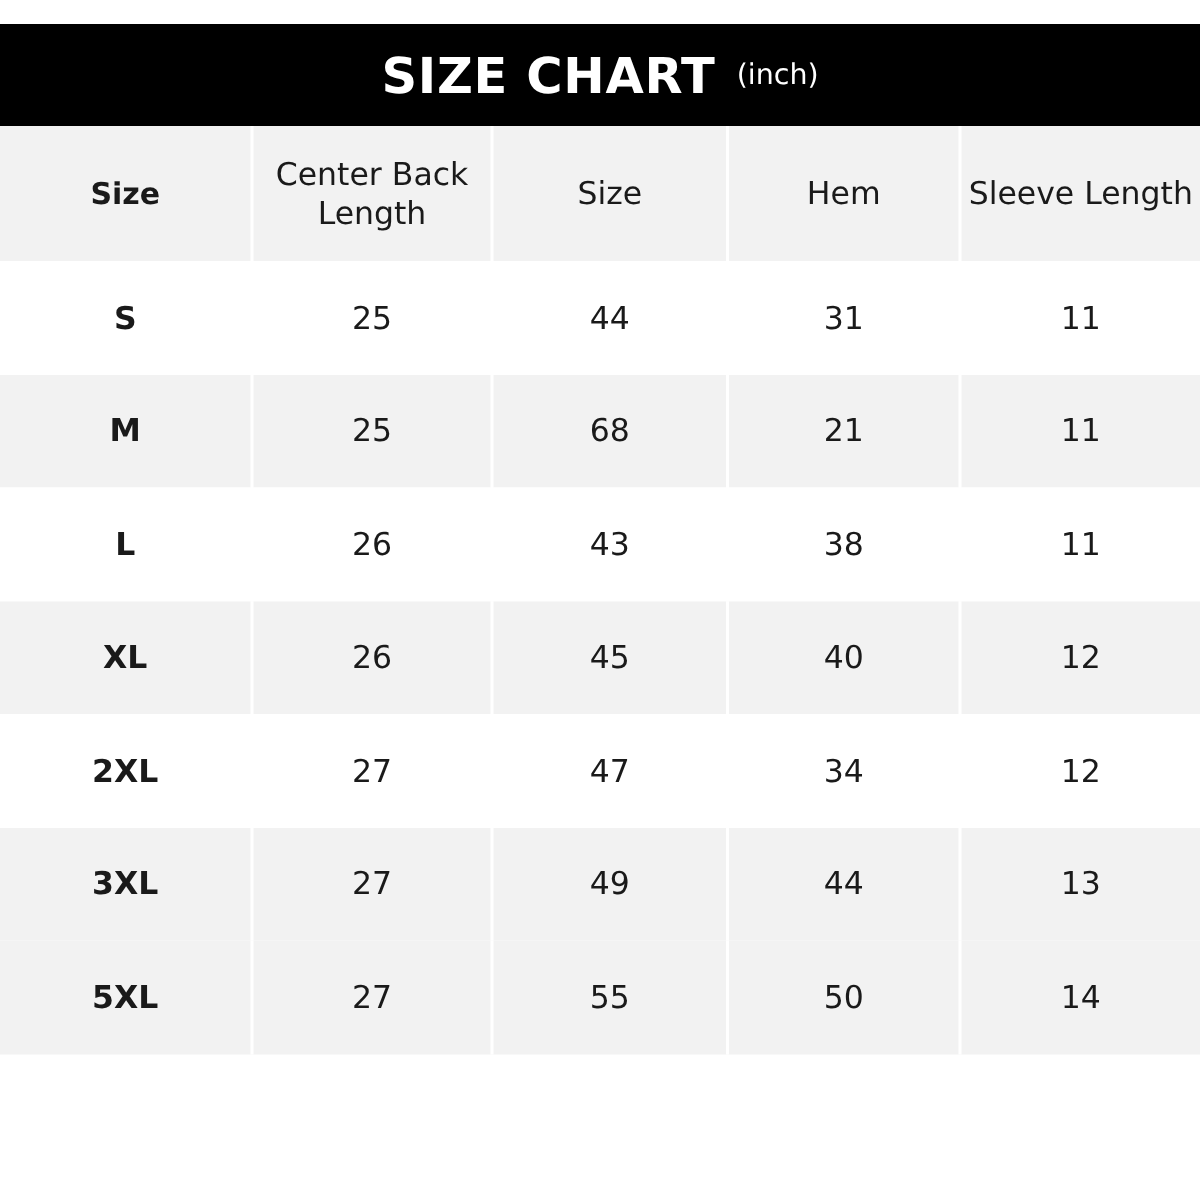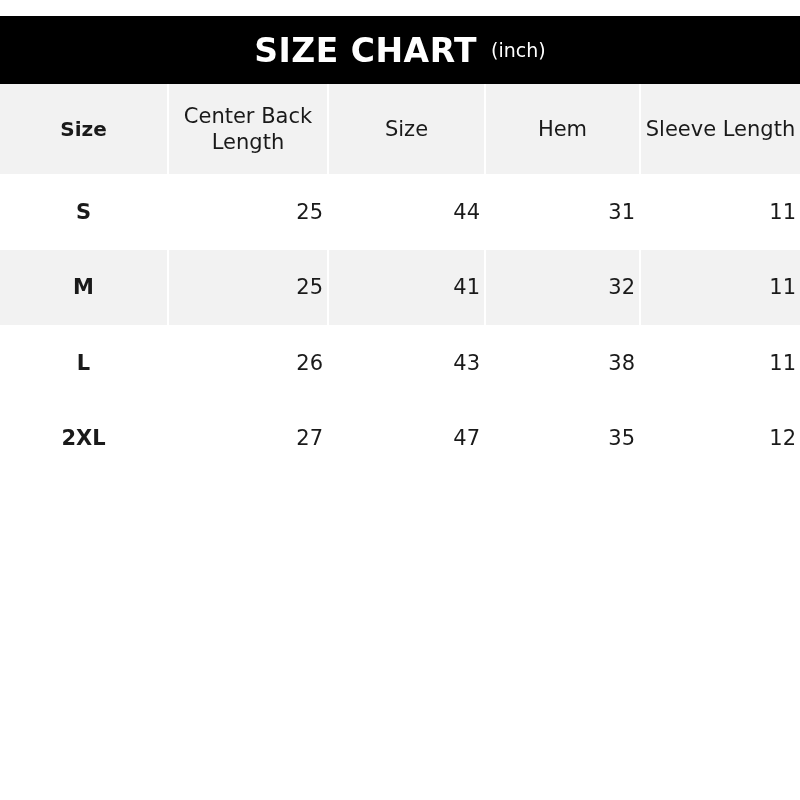--- a/index.html
+++ b/index.html
@@ -82,21 +82,20 @@
   }
   tbody tr.odd { background: #ffffff; }
   tbody tr.even { background: #f2f2f2; }
   tbody td.size-cell {
     font-weight: bold;
     font-size: 21px;
   }
   tbody td.val-cell {
     font-weight: normal;
     font-size: 21px;
-    text-align: right;
   }
 </style>
 </head>
 <body>
 
 <div class="page">
 
   <div class="title-bar">
     <span class="title-main">SIZE CHART</span>
     <span class="title-unit">(inch)</span>
@@ -123,34 +122,55 @@
       <tr class="odd">
         <td class="size-cell">S</td>
         <td class="val-cell">25</td>
         <td class="val-cell">44</td>
         <td class="val-cell">31</td>
         <td class="val-cell">11</td>
       </tr>
       <tr class="even">
         <td class="size-cell">M</td>
         <td class="val-cell">25</td>
-        <td class="val-cell">41</td>
-        <td class="val-cell">32</td>
+        <td class="val-cell">68</td>
+        <td class="val-cell">21</td>
         <td class="val-cell">11</td>
       </tr>
       <tr class="odd">
         <td class="size-cell">L</td>
         <td class="val-cell">26</td>
         <td class="val-cell">43</td>
         <td class="val-cell">38</td>
         <td class="val-cell">11</td>
       </tr>
+      <tr class="even">
+        <td class="size-cell">XL</td>
+        <td class="val-cell">26</td>
+        <td class="val-cell">45</td>
+        <td class="val-cell">40</td>
+        <td class="val-cell">12</td>
+      </tr>
       <tr class="odd">
         <td class="size-cell">2XL</td>
         <td class="val-cell">27</td>
         <td class="val-cell">47</td>
-        <td class="val-cell">35</td>
+        <td class="val-cell">34</td>
         <td class="val-cell">12</td>
+      </tr>
+      <tr class="even">
+        <td class="size-cell">3XL</td>
+        <td class="val-cell">27</td>
+        <td class="val-cell">49</td>
+        <td class="val-cell">44</td>
+        <td class="val-cell">13</td>
+      </tr>
+      <tr class="even">
+        <td class="size-cell">5XL</td>
+        <td class="val-cell">27</td>
+        <td class="val-cell">55</td>
+        <td class="val-cell">50</td>
+        <td class="val-cell">14</td>
       </tr>
     </tbody>
   </table>
 
 </div>
 
 </body></html>

